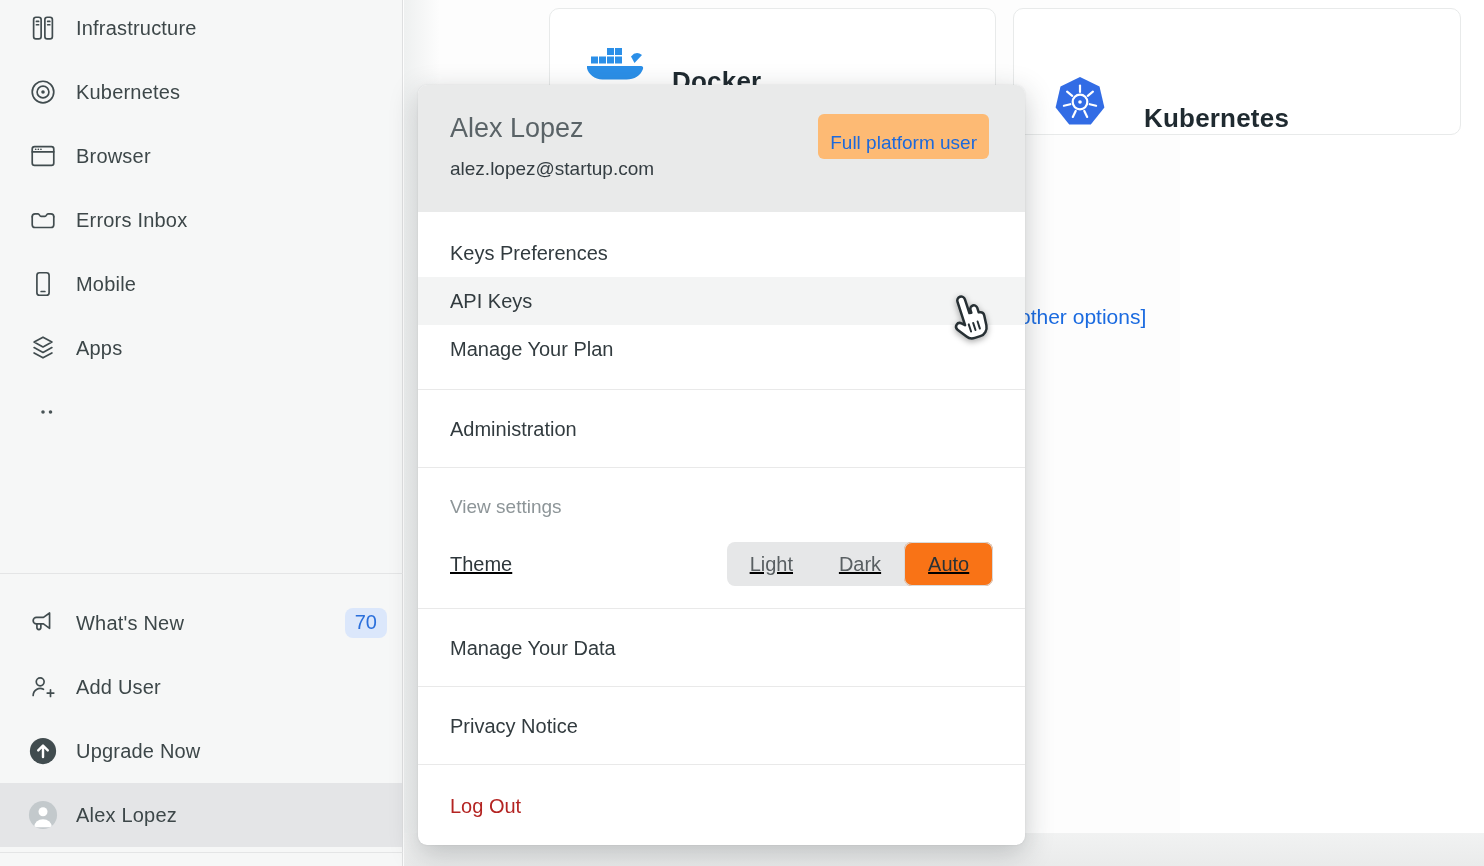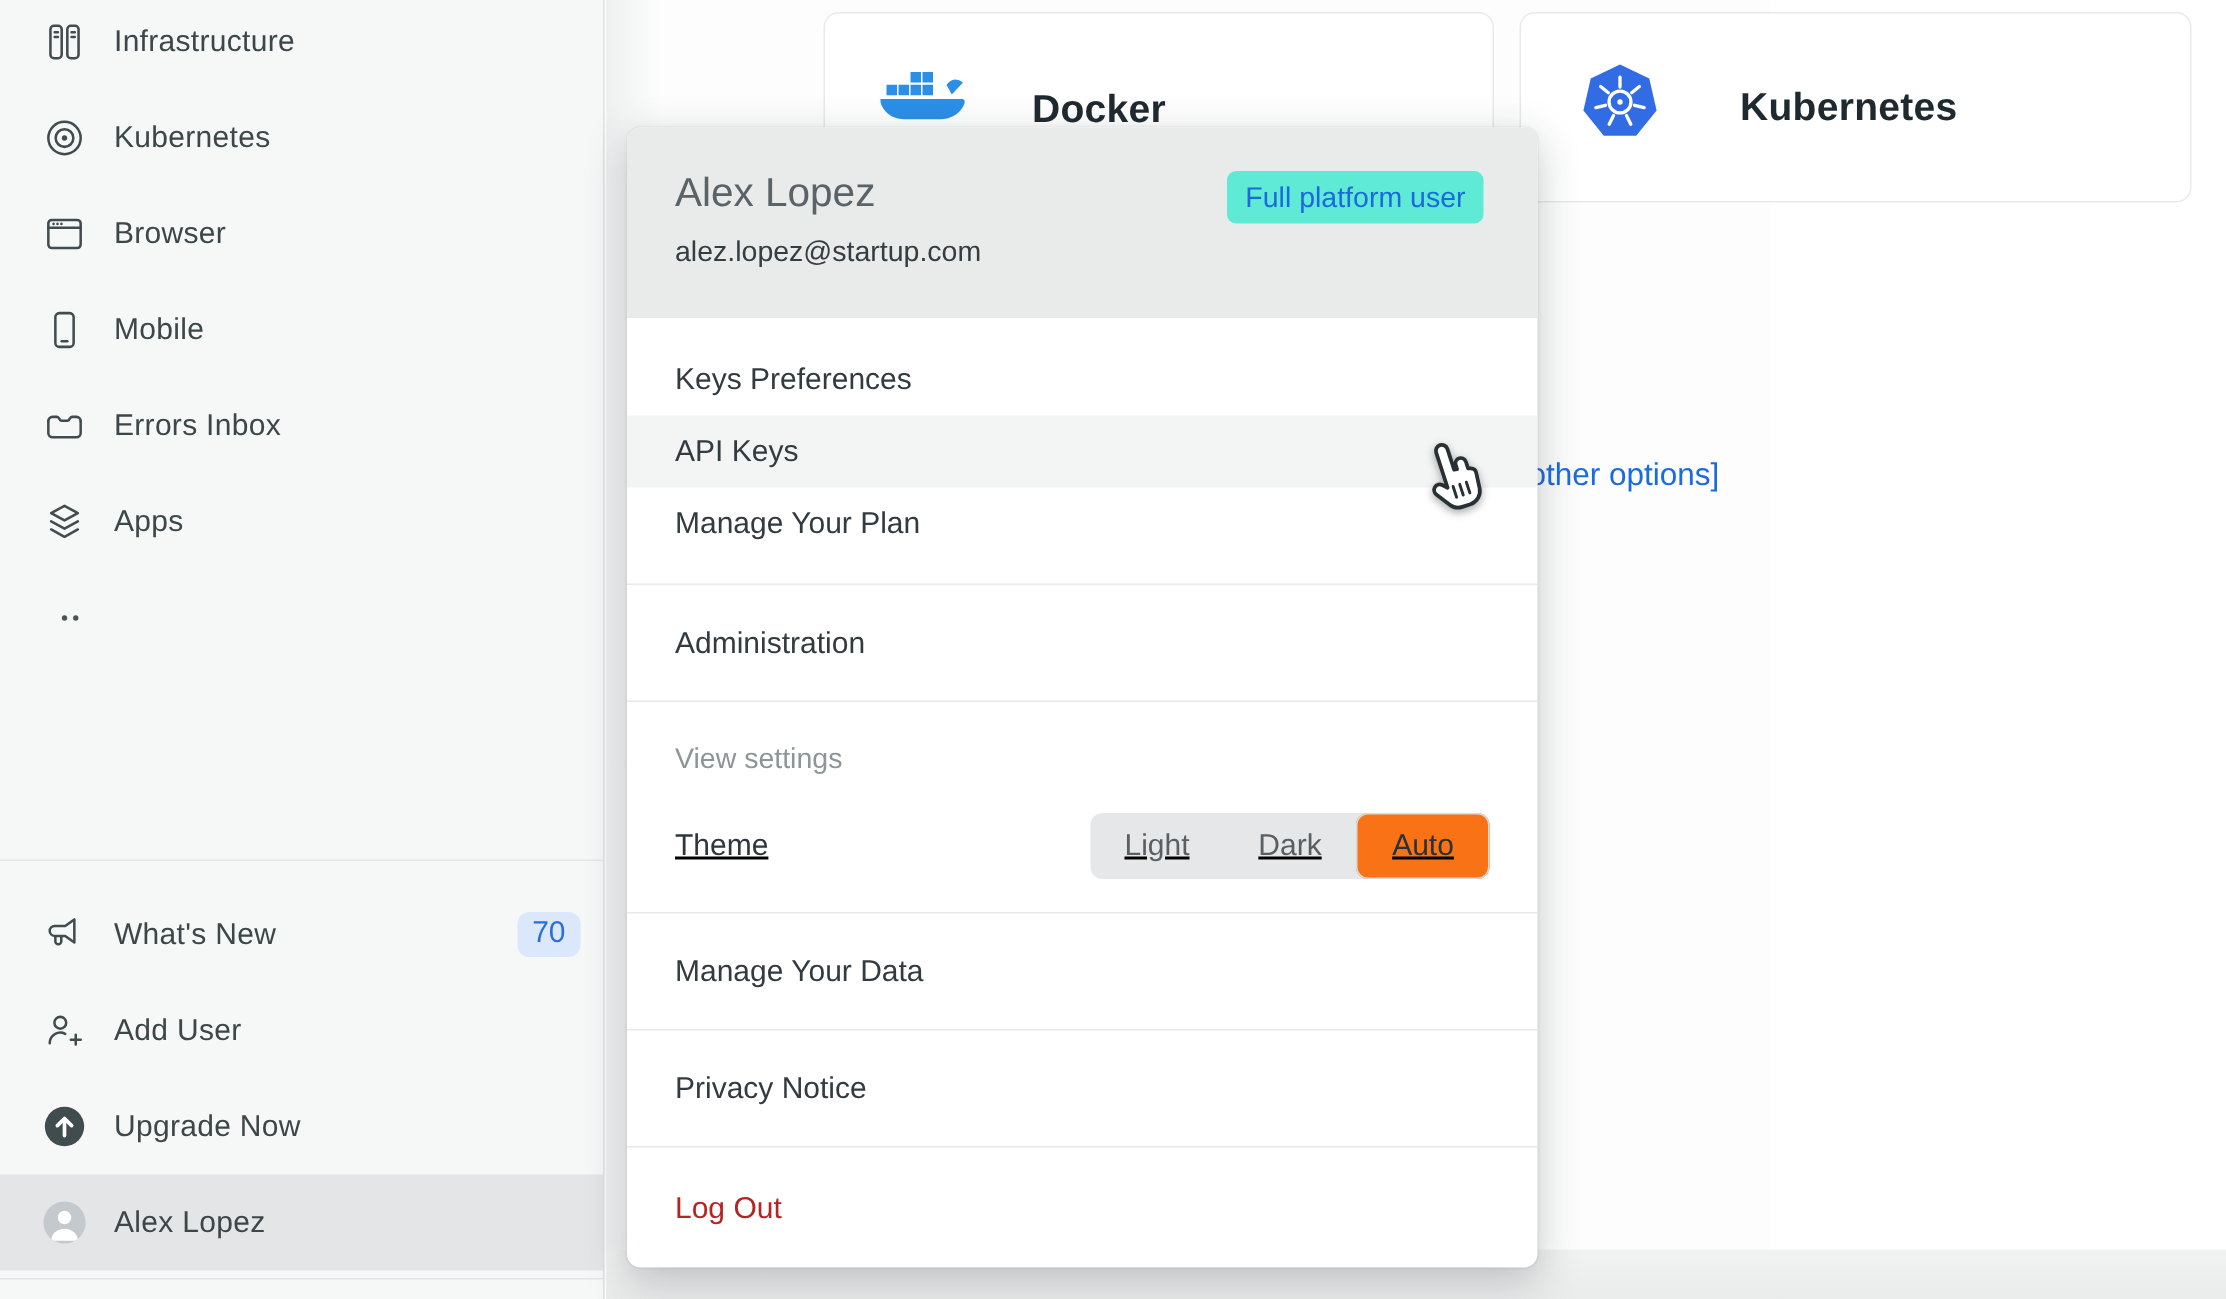--- a/index.html
+++ b/index.html
@@ -21,41 +21,41 @@
   .nav-item.active-row { background:#e4e5e7; }
   .badge-70 { margin-left:auto; margin-right:15px; background:#dbe7fb; color:#2a6fdb;
               font-size:20px; padding:3px 10px 4px; border-radius:8px; }
 
   
   .bg-strip { position:absolute; left:404px; top:0; width:36px; height:866px; z-index:1;
               background:linear-gradient(to right,#eef0f0,rgba(255,255,255,0)); }
   .card { position:absolute; background:#fff; border:1px solid #e8eaea; border-radius:10px; z-index:2; }
   .card-docker { left:549px; top:8px; width:447px; height:180px; }
   .card-k8s    { left:1013px; top:8px; width:448px; height:127px; }
-  .card-inner { display:flex; align-items:center;gap:16px; }
+  .card-inner { display:flex; align-items:flex-end; }
   .card-docker .card-inner { padding:38px 0 0 36px; }
   .card-k8s .card-inner { height:100%; padding-left:40px; }
   .card-title { font-size:26px; font-weight:700; color:#1f2a30; letter-spacing:.2px; }
   .card-docker .card-title { margin-left:28px; }
   .card-k8s .card-title { margin-left:38px; }
   .other-options { position:absolute; left:1019px; top:305px; z-index:2;
                    font-size:21px; color:#1b6be0; cursor:pointer; white-space:nowrap; }
   .bottom-band { position:absolute; left:404px; top:833px; width:1080px; height:33px; z-index:2;
                  background:linear-gradient(#f1f2f2,#eaebeb); }
 
   
   .menu { position:absolute; left:418px; top:85px; width:607px; height:760px; z-index:10;
           background:#ffffff; border-radius:9px; overflow:hidden;
           box-shadow:0 8px 28px rgba(35,42,46,.25), 0 0 2px rgba(0,0,0,.10); }
   .menu-header { height:127px; background:#e9eaea; padding:26px 36px 0 32px;
                  display:flex; justify-content:space-between; align-items:flex-start; }
   .mh-name { font-size:27px; color:#5a6367; line-height:34px; }
   .mh-email { font-size:19px; color:#343d42; margin-top:13px; }
-  .role-badge { margin-top:3px; background:#5eead4; color:#1c69dc; font-size:19px;
-                padding:8px 12px 5px; border-radius:6px; cursor:default; }
+  .role-badge { margin-top:3px; background:#fdba74; color:#1c69dc; font-size:19px;
+                padding:18px 12px 5px; border-radius:6px; cursor:default; }
   .menu-sec { border-top:1px solid #e9e9e9; }
   .menu-sec.first { border-top:none; }
   .sec-items { padding:17px 0 16px; }
   .sec-single { padding:15px 0 14px; }
   .sec-logout { padding:17px 0; }
   .menu-item { height:48px; display:flex; align-items:center; padding:0 32px;
                font-size:20px; color:#323b3f; cursor:pointer; }
   .menu-item.hovered { background:#f3f4f4; }
   .menu-item.danger { color:#b42422; }
   .sec-view { padding:28px 32px 22px; }
@@ -110,35 +110,35 @@
             <circle cx="11" cy="8.8" r="0.9" fill="#414c4f" stroke="none"></circle>
             <circle cx="13.8" cy="8.8" r="0.9" fill="#414c4f" stroke="none"></circle>
           </svg>
         </span>
         <span class="nlabel">Browser</span>
       </div>
 
       <div class="nav-item">
         <span class="nicon">
           <svg width="30" height="30" viewBox="0 0 32 32">
+            <path d="M4.5 12.5v8.5a3 3 0 0 0 3 3h17a3 3 0 0 0 3-3v-8.5"></path>
+            <path d="M4.5 12.5c0-1.7 1.3-3 3-3h3.2c1.6 0 1.6 2.7 3.2 2.7h4.2c1.6 0 1.6-2.7 3.2-2.7h3.2c1.7 0 3 1.3 3 3"></path>
+          </svg>
+        </span>
+        <span class="nlabel">Errors Inbox</span>
+      </div>
+
+      <div class="nav-item">
+        <span class="nicon">
+          <svg width="30" height="30" viewBox="0 0 32 32">
             <rect x="9.5" y="4" width="13" height="24" rx="2.8"></rect>
             <path d="M14 24h4"></path>
           </svg>
         </span>
         <span class="nlabel">Mobile</span>
-      </div>
-
-      <div class="nav-item">
-        <span class="nicon">
-          <svg width="30" height="30" viewBox="0 0 32 32">
-            <path d="M4.5 12.5v8.5a3 3 0 0 0 3 3h17a3 3 0 0 0 3-3v-8.5"></path>
-            <path d="M4.5 12.5c0-1.7 1.3-3 3-3h3.2c1.6 0 1.6 2.7 3.2 2.7h4.2c1.6 0 1.6-2.7 3.2-2.7h3.2c1.7 0 3 1.3 3 3"></path>
-          </svg>
-        </span>
-        <span class="nlabel">Errors Inbox</span>
       </div>
 
       <div class="nav-item">
         <span class="nicon">
           <svg width="30" height="30" viewBox="0 0 32 32">
             <path d="M16 4.5l9.5 5.2L16 14.9 6.5 9.7z"></path>
             <path d="M6.5 15.5 16 20.7l9.5-5.2"></path>
             <path d="M6.5 21.3 16 26.5l9.5-5.2"></path>
           </svg>
         </span>

